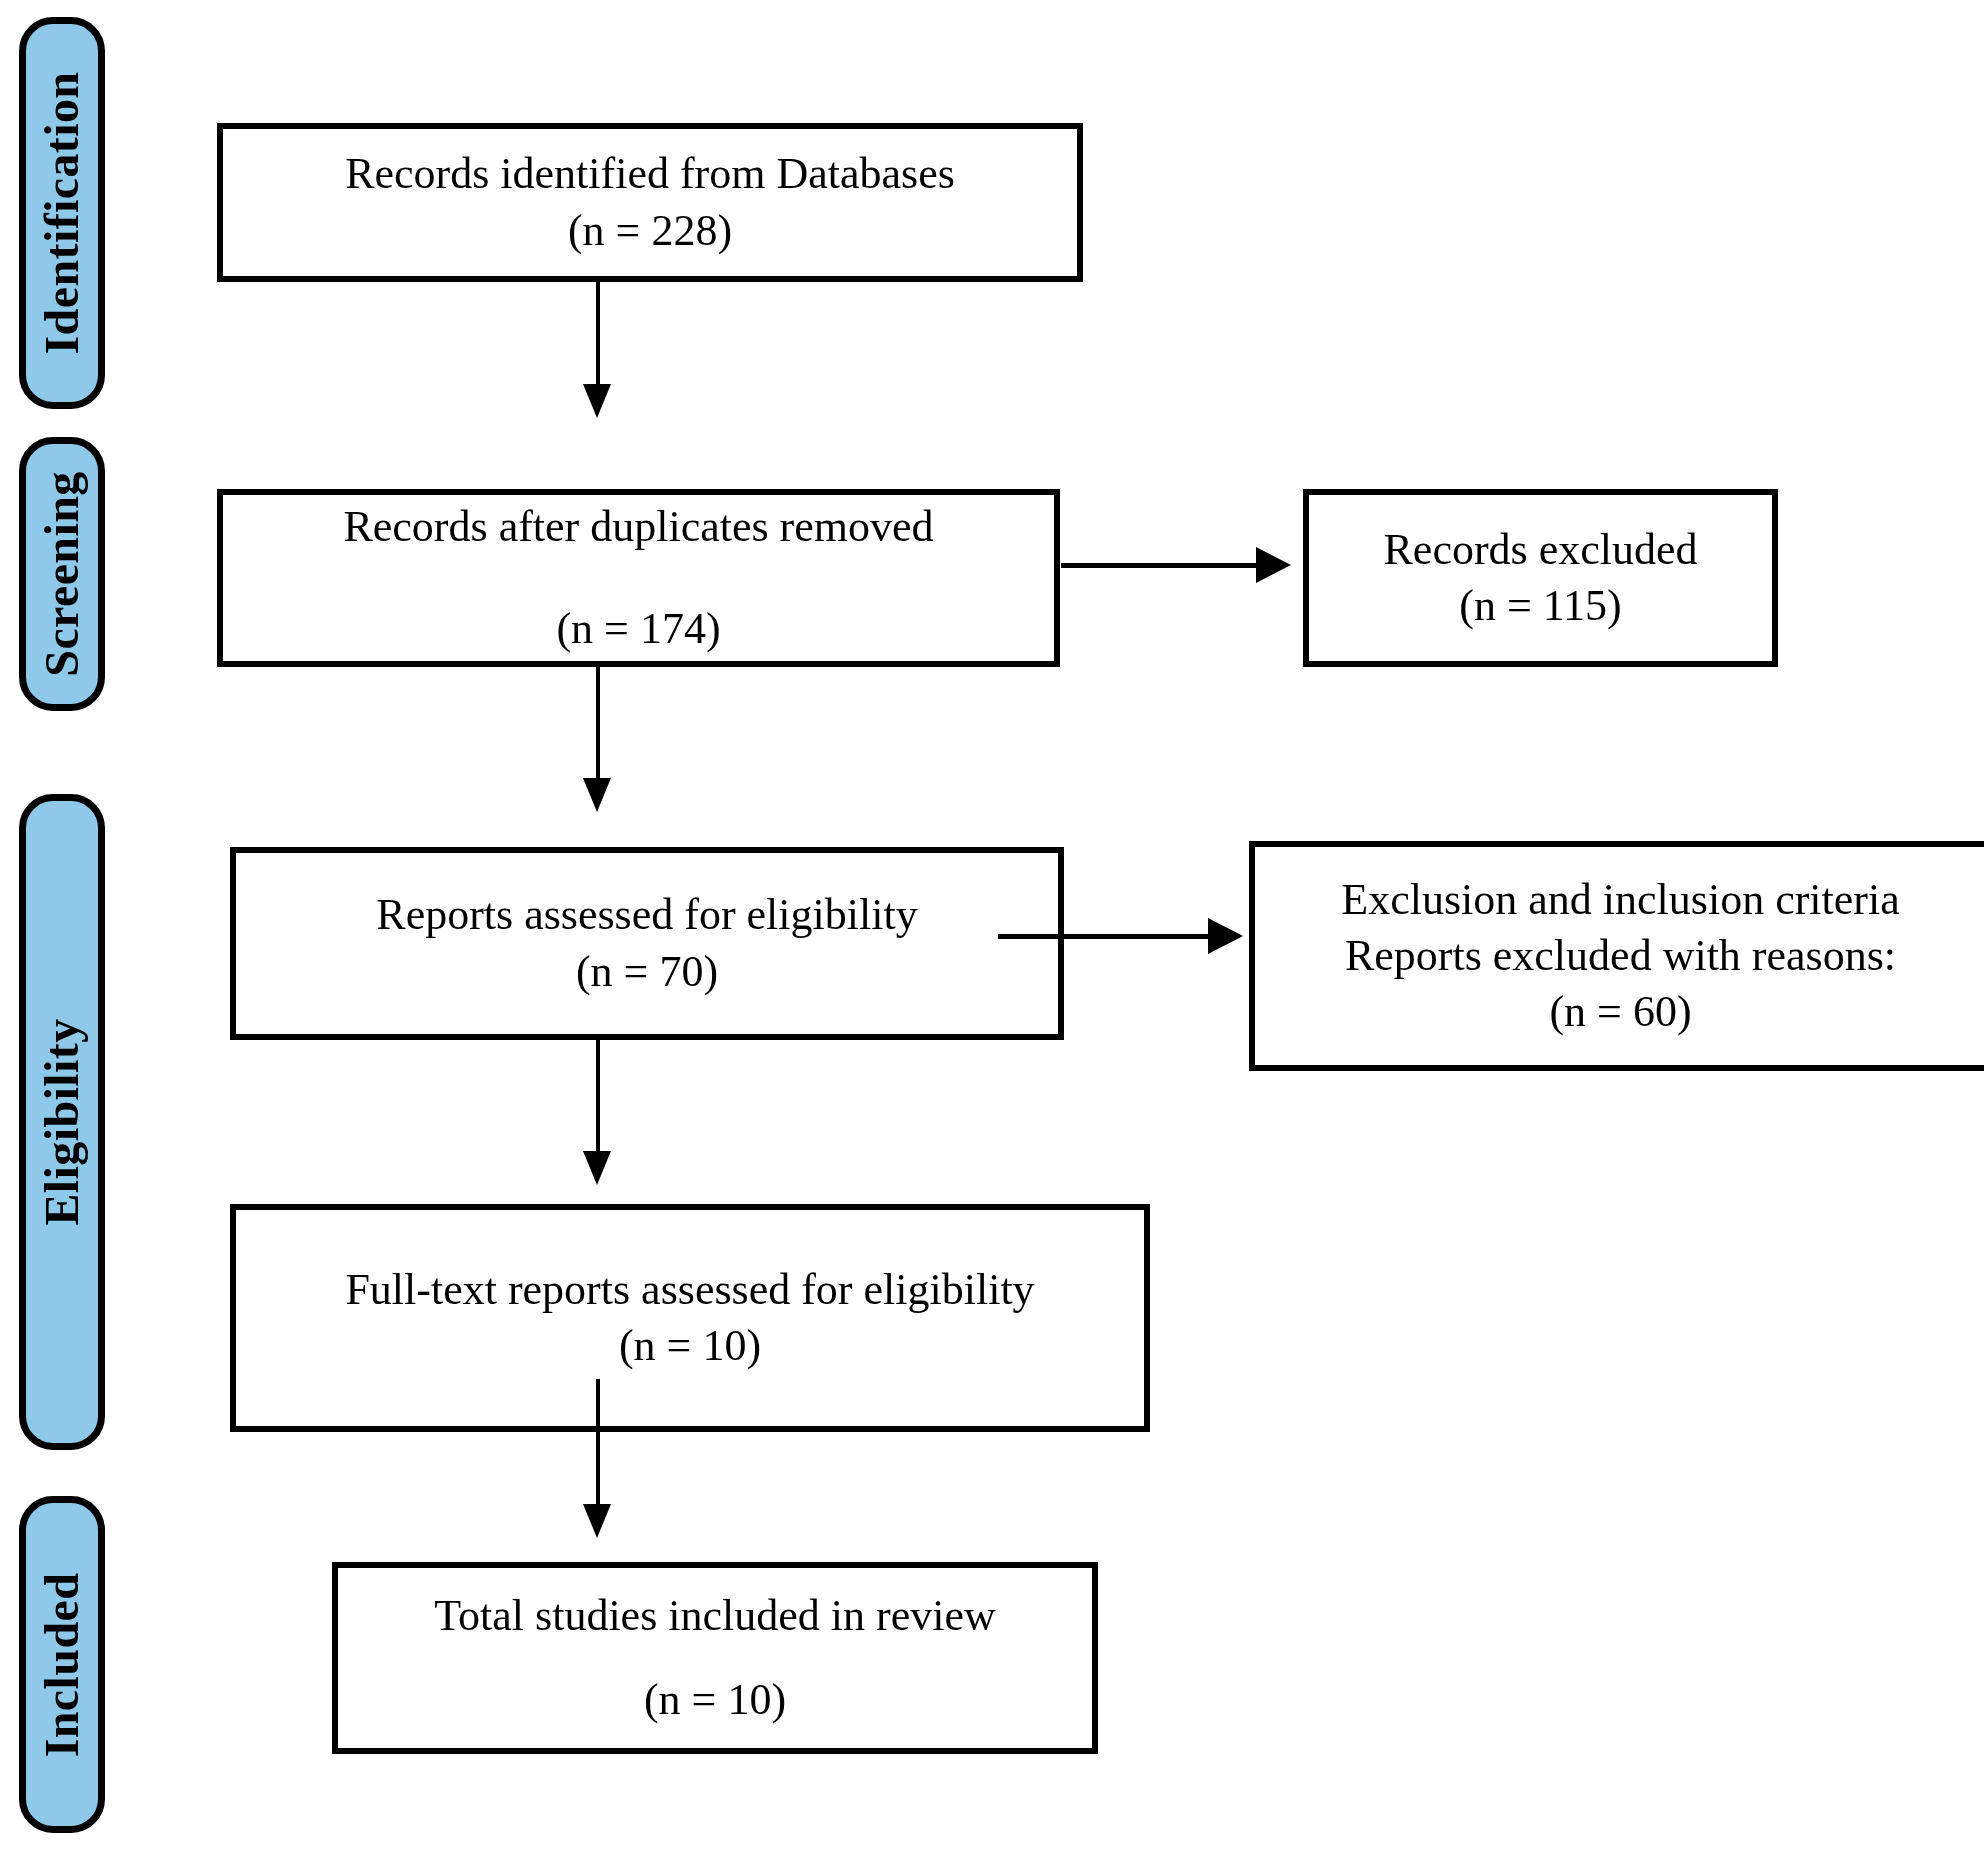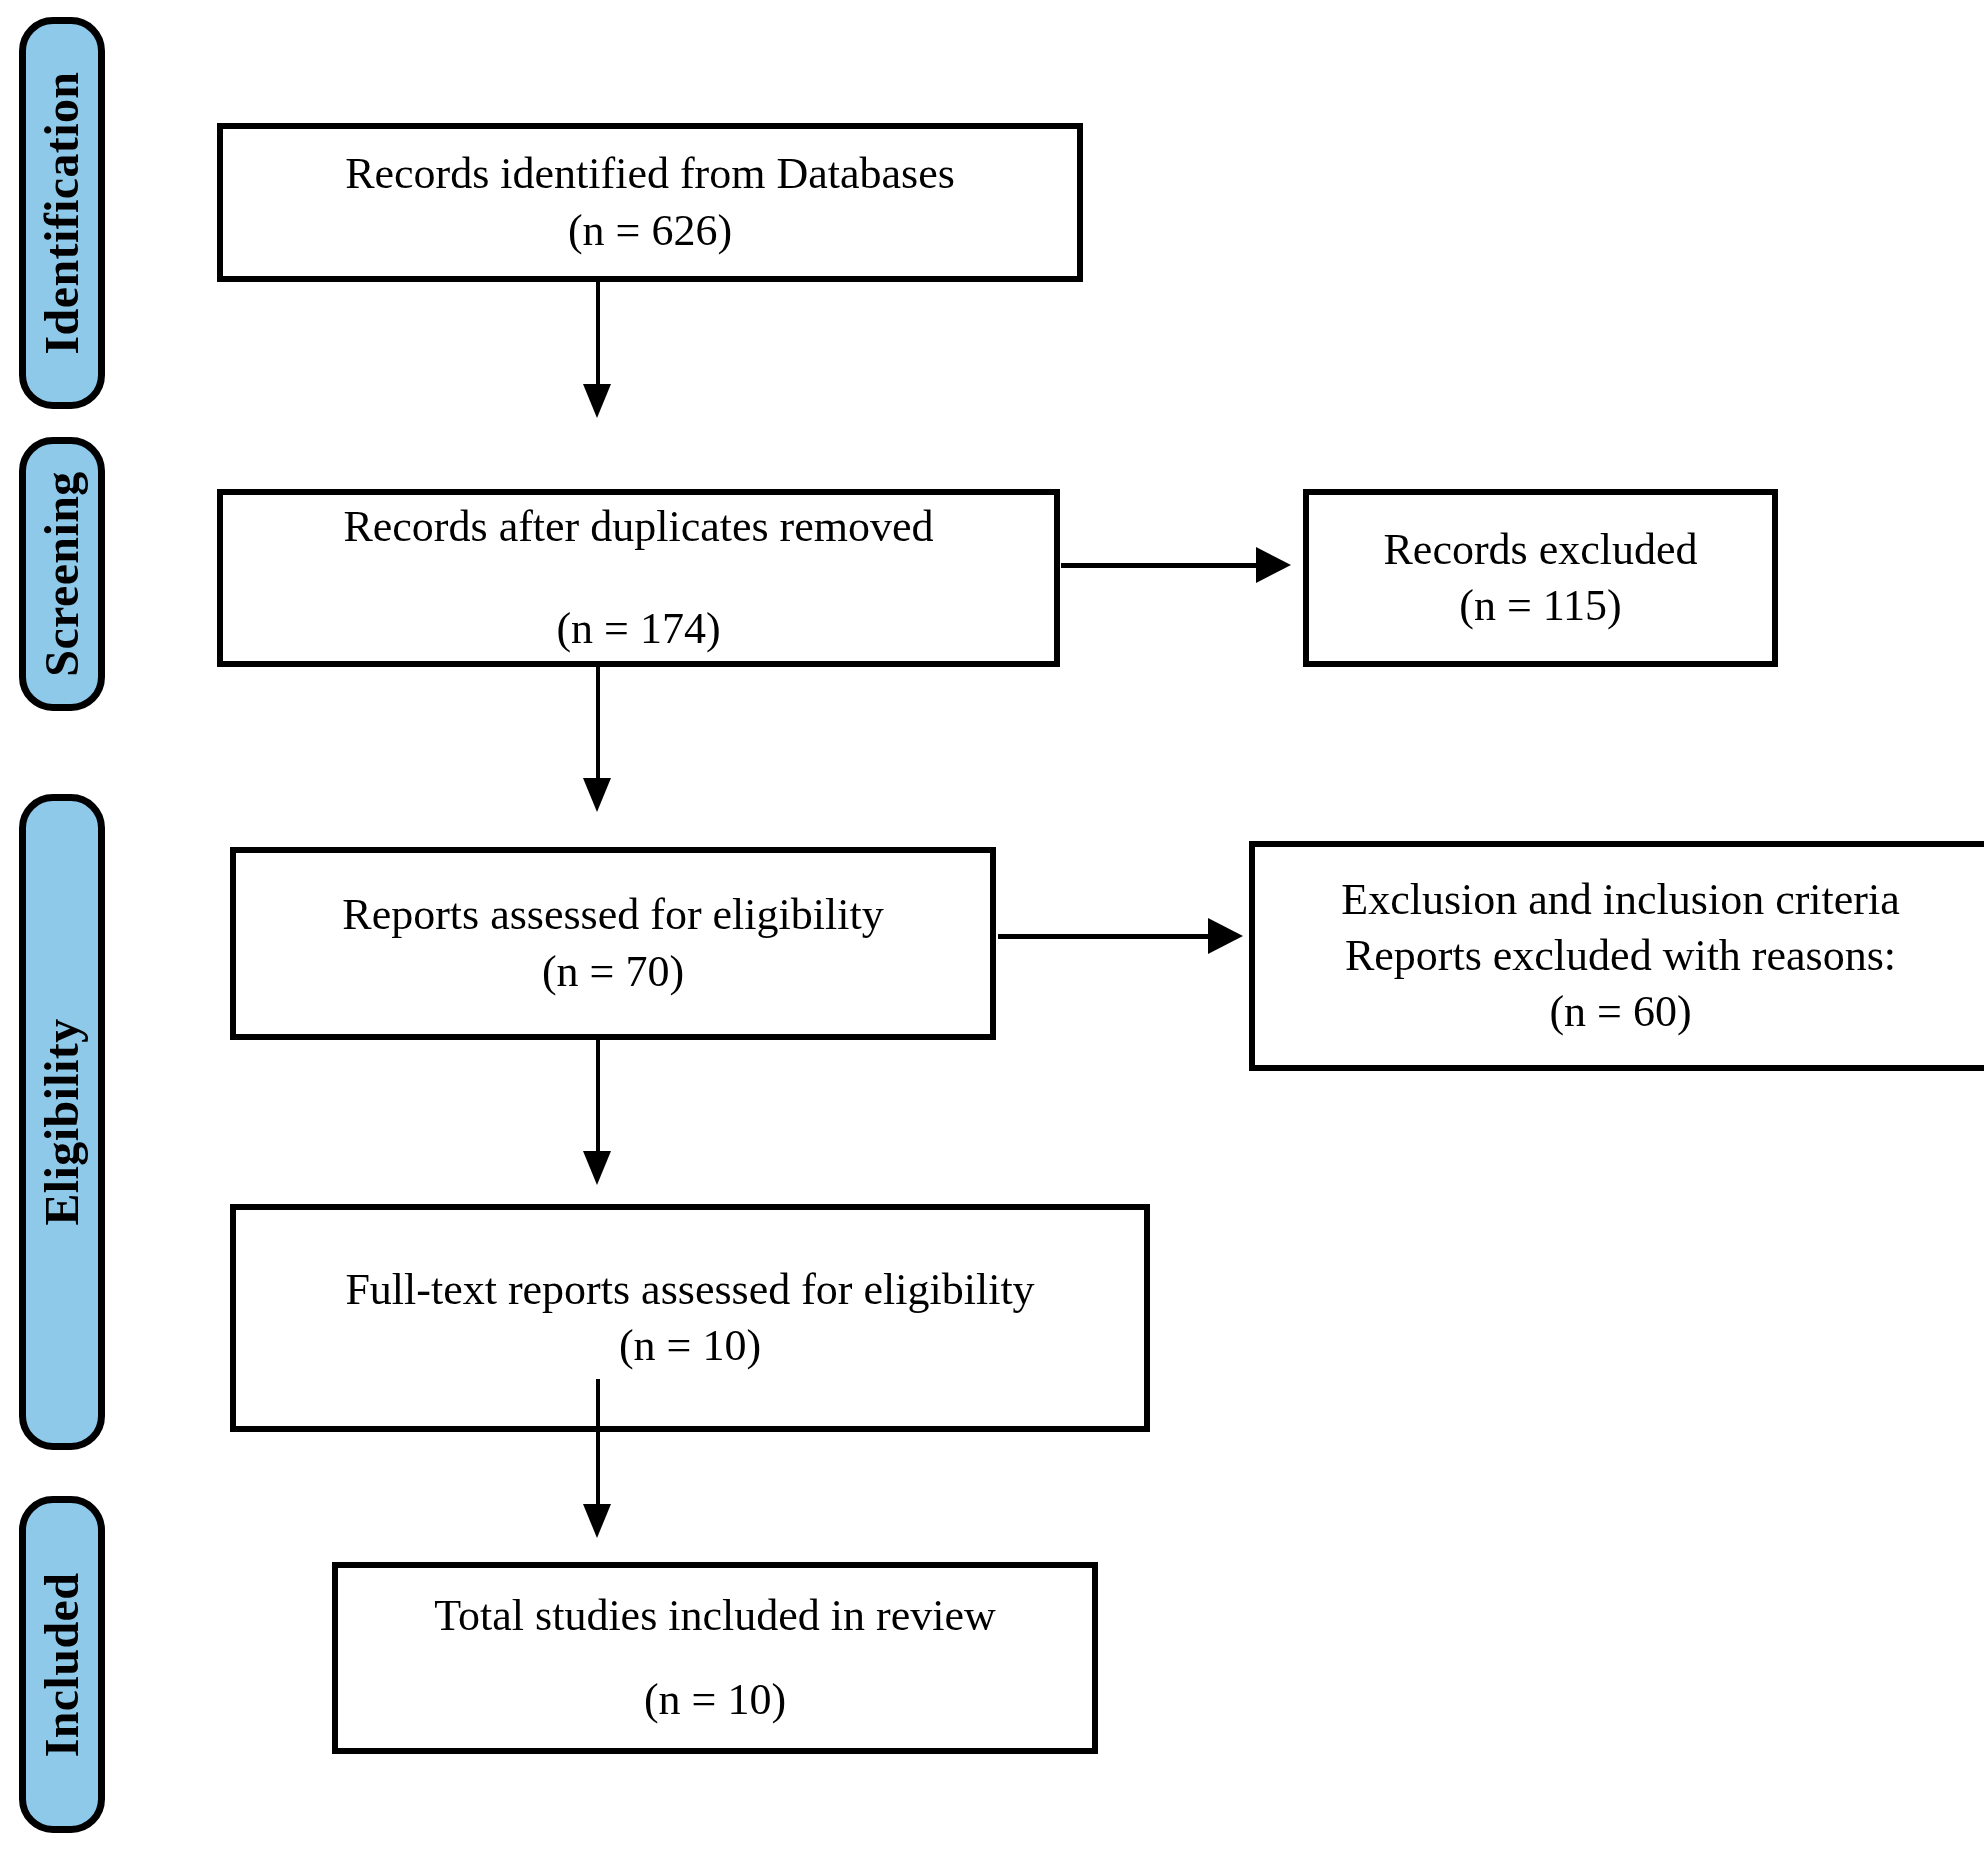--- a/index.html
+++ b/index.html
@@ -128,21 +128,21 @@
   <div class="stage-pill" style="left:19px; top:794px; width:86px; height:656px;">
     <span class="stage-pill-label">Eligibility</span>
   </div>
 
   <div class="stage-pill" style="left:19px; top:1496px; width:86px; height:337px;">
     <span class="stage-pill-label">Included</span>
   </div>
 
   <div class="flow-box" style="left:217px; top:111px; width:866px; height:159px;">
     <span class="line">Records identified from Databases</span>
-    <span class="line">(n = 626)</span>
+    <span class="line">(n = 228)</span>
   </div>
 
   <div class="arrow-v" style="left:582px; top:282px; width:31px; height:136px;">
     <div class="shaft" style="height:107px;"></div>
     <div class="head"></div>
   </div>
 
   <div class="flow-box" style="left:217px; top:477px; width:843px; height:178px;gap:46px;">
     <span class="line">Records after duplicates removed</span>
     <span class="line">(n = 174)</span>
@@ -156,21 +156,21 @@
   <div class="flow-box" style="left:1303px; top:477px; width:475px; height:178px;">
     <span class="line">Records excluded</span>
     <span class="line">(n = 115)</span>
   </div>
 
   <div class="arrow-v" style="left:582px; top:665px; width:31px; height:147px;">
     <div class="shaft" style="height:115px;"></div>
     <div class="head"></div>
   </div>
 
-  <div class="flow-box" style="left:230px; top:835px; width:766px; height:193px;text-align:right;">
+  <div class="flow-box" style="left:230px; top:835px; width:834px; height:193px;text-align:right;">
     <span class="line">Reports assessed for eligibility</span>
     <span class="line">(n = 70)</span>
   </div>
 
   <div class="arrow-h" style="left:998px; top:917px; width:245px; height:38px;">
     <div class="shaft" style="width:213px;"></div>
     <div class="head"></div>
   </div>
 
   <div class="flow-box" style="left:1249px; top:829px; width:743px; height:230px;">

